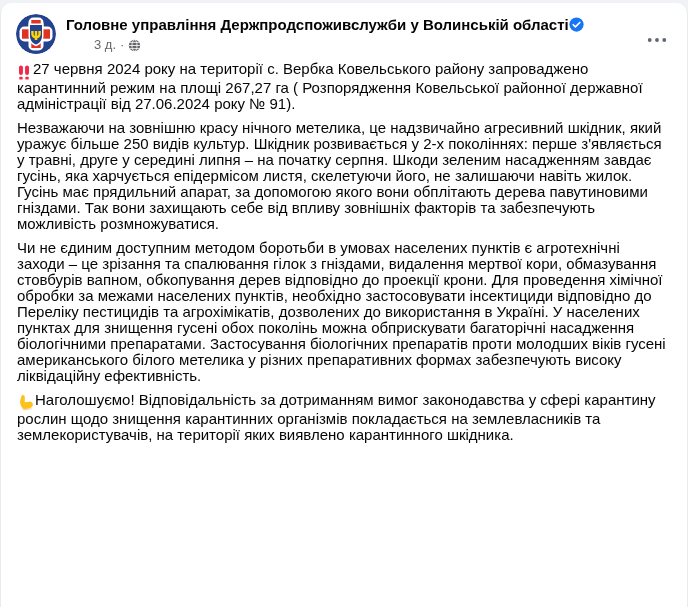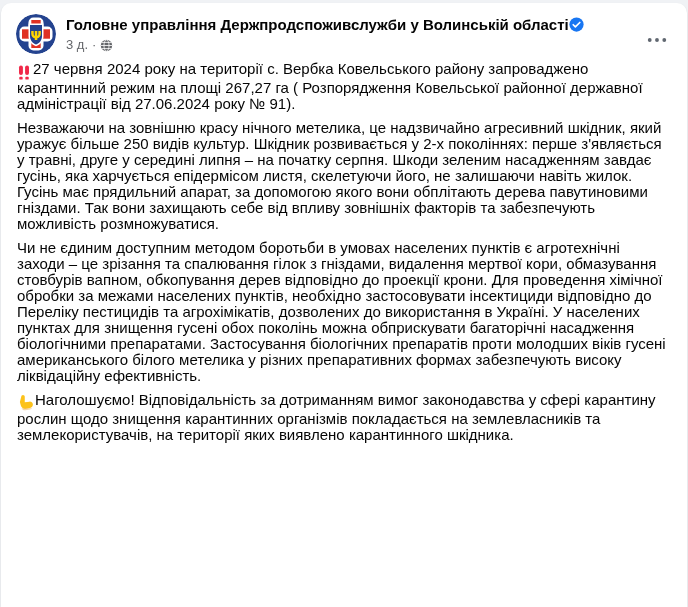--- a/index.html
+++ b/index.html
@@ -39,21 +39,21 @@
     display: flex; align-items: center; gap: 0;
     font-size: 15px; font-weight: 700; color: #050505; line-height: 19px;
   }
   .page-name { cursor: pointer; }
   .verified { display: inline-flex; flex: 0 0 auto; }
   .meta-row {
     margin-top: 3px;
     display: flex; align-items: center; gap: 4px;
     font-size: 13px; color: #65676b; line-height: 16px;
   }
-  .timestamp { cursor: pointer; }
+  .timestamp { cursor: pointer; margin-left: 28px; }
   .globe { display: inline-flex; margin-top: 1px; }
   .more-btn {
     position: absolute; right: 14px; top: 24px;
     width: 32px; height: 26px;
     border: none; background: none; cursor: pointer;
     display: flex; align-items: center; justify-content: center;
     border-radius: 50%;
   }
   
   .post-body {

